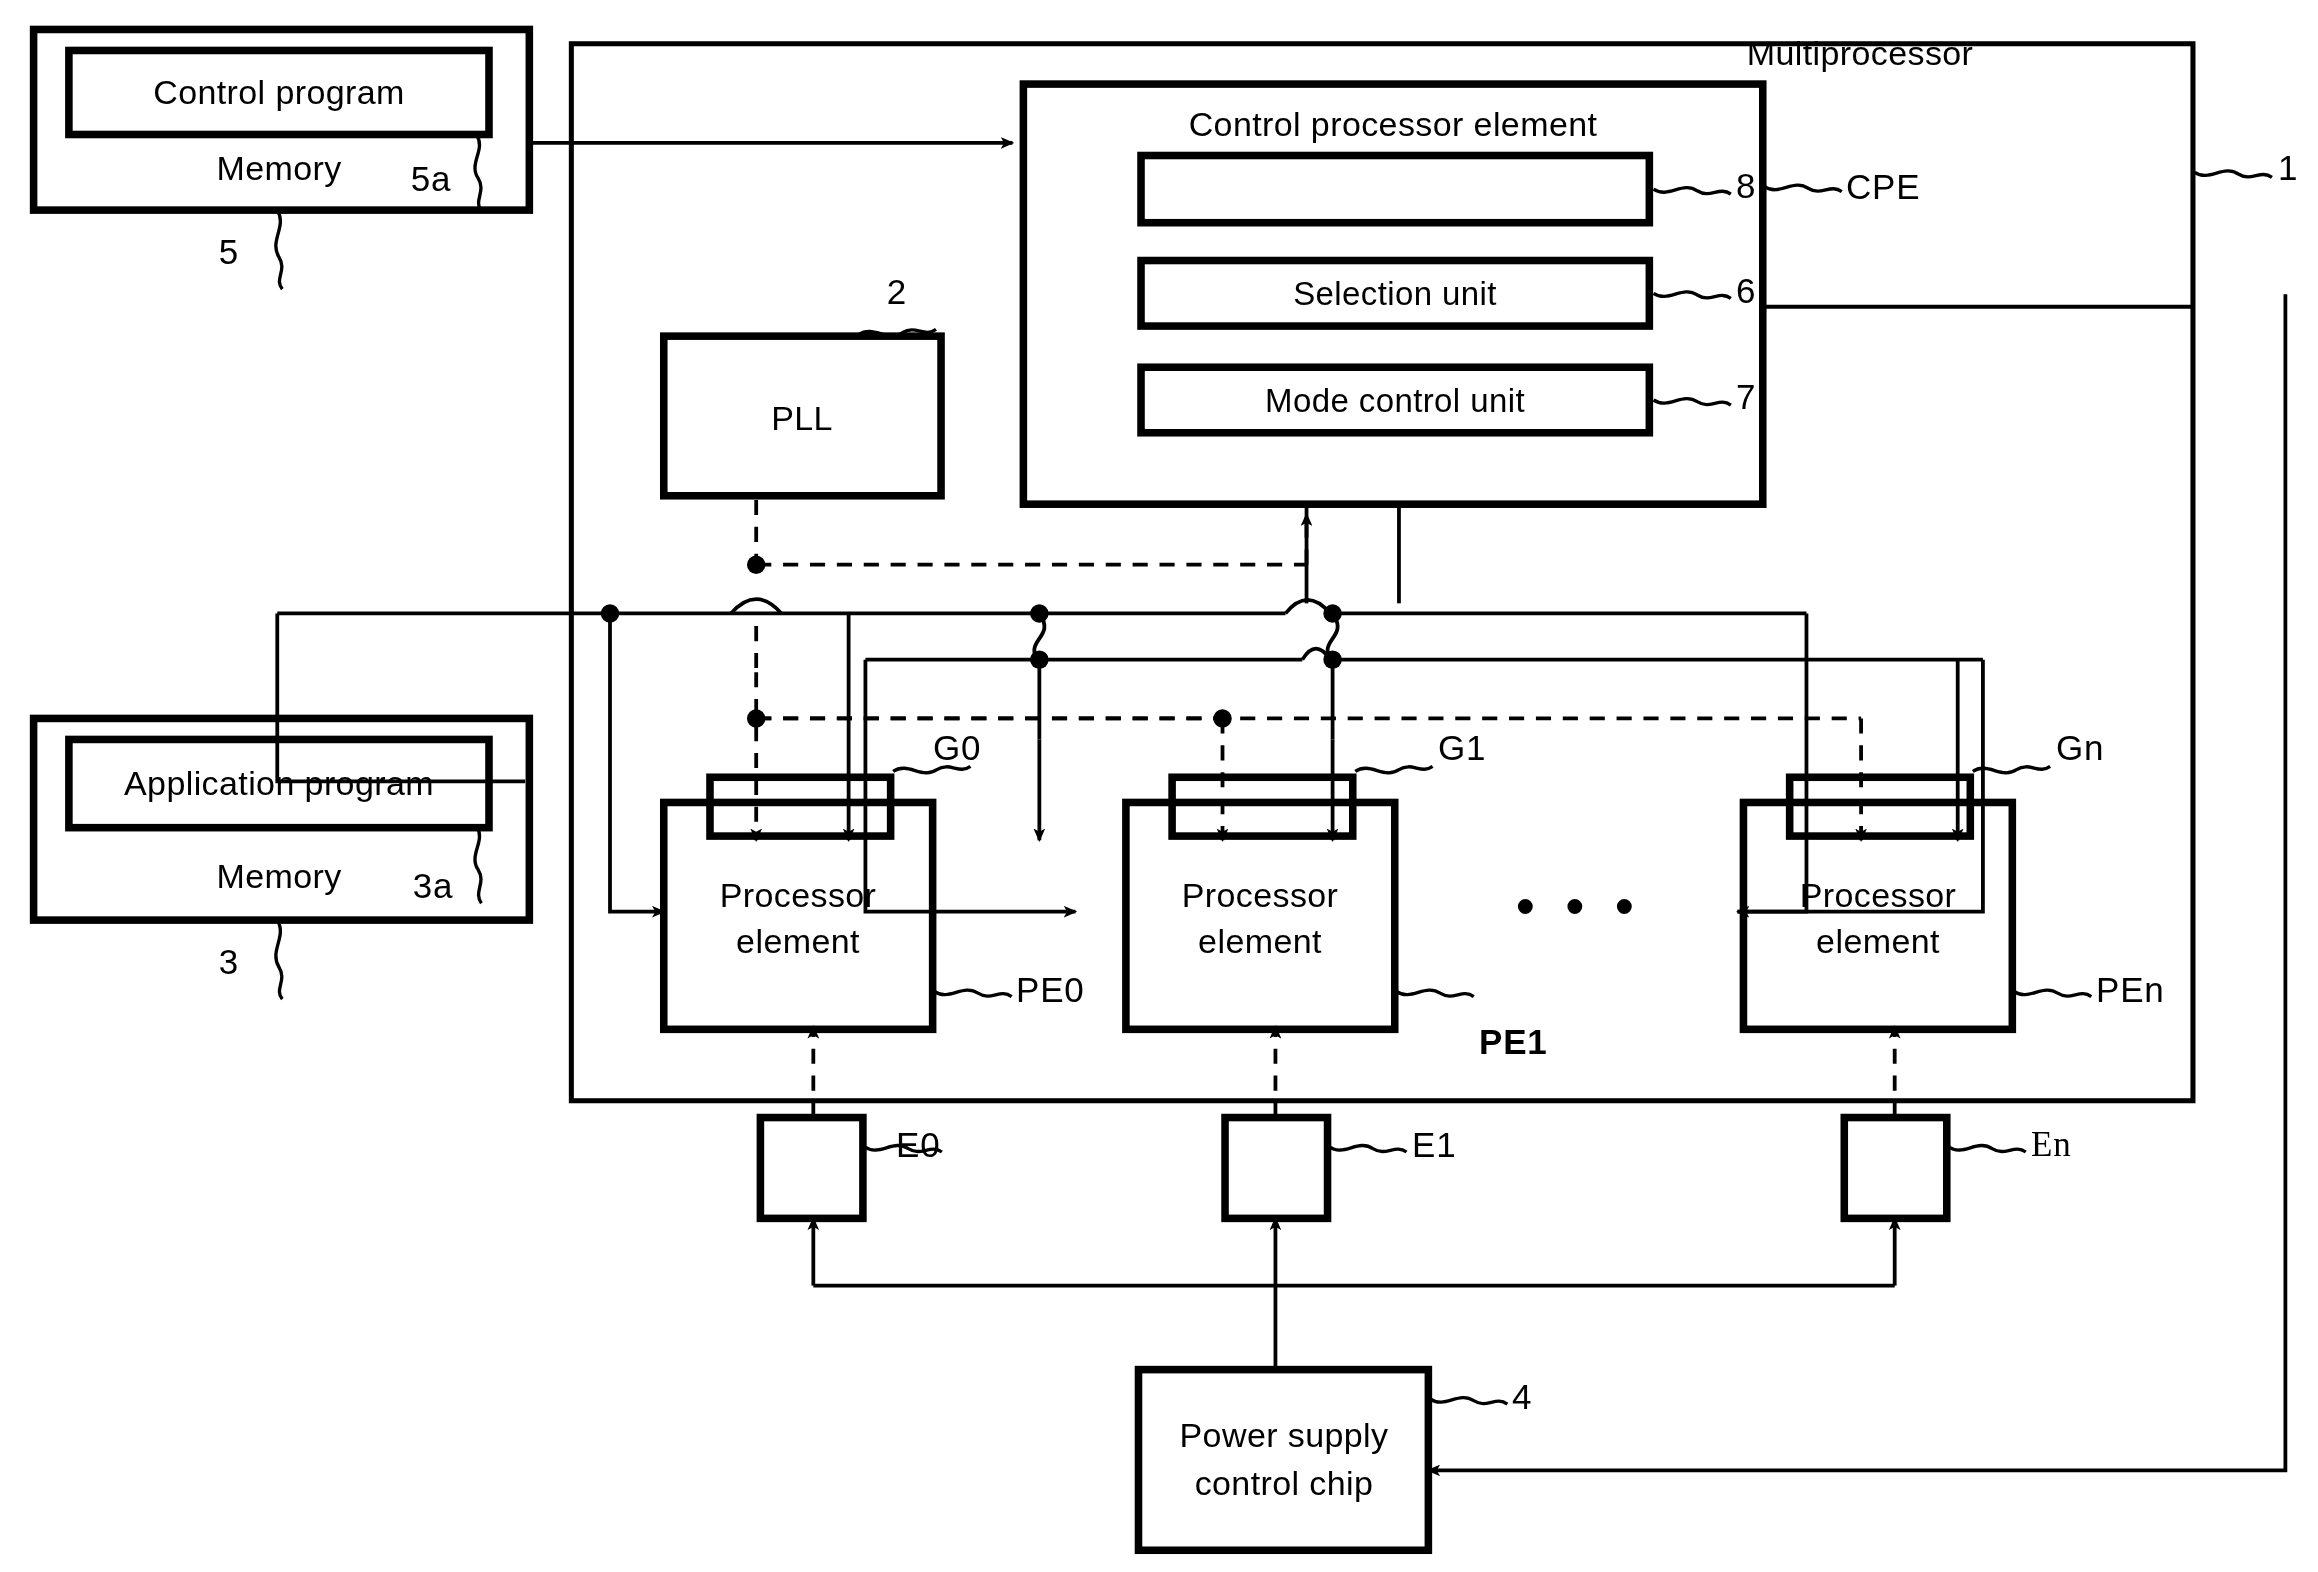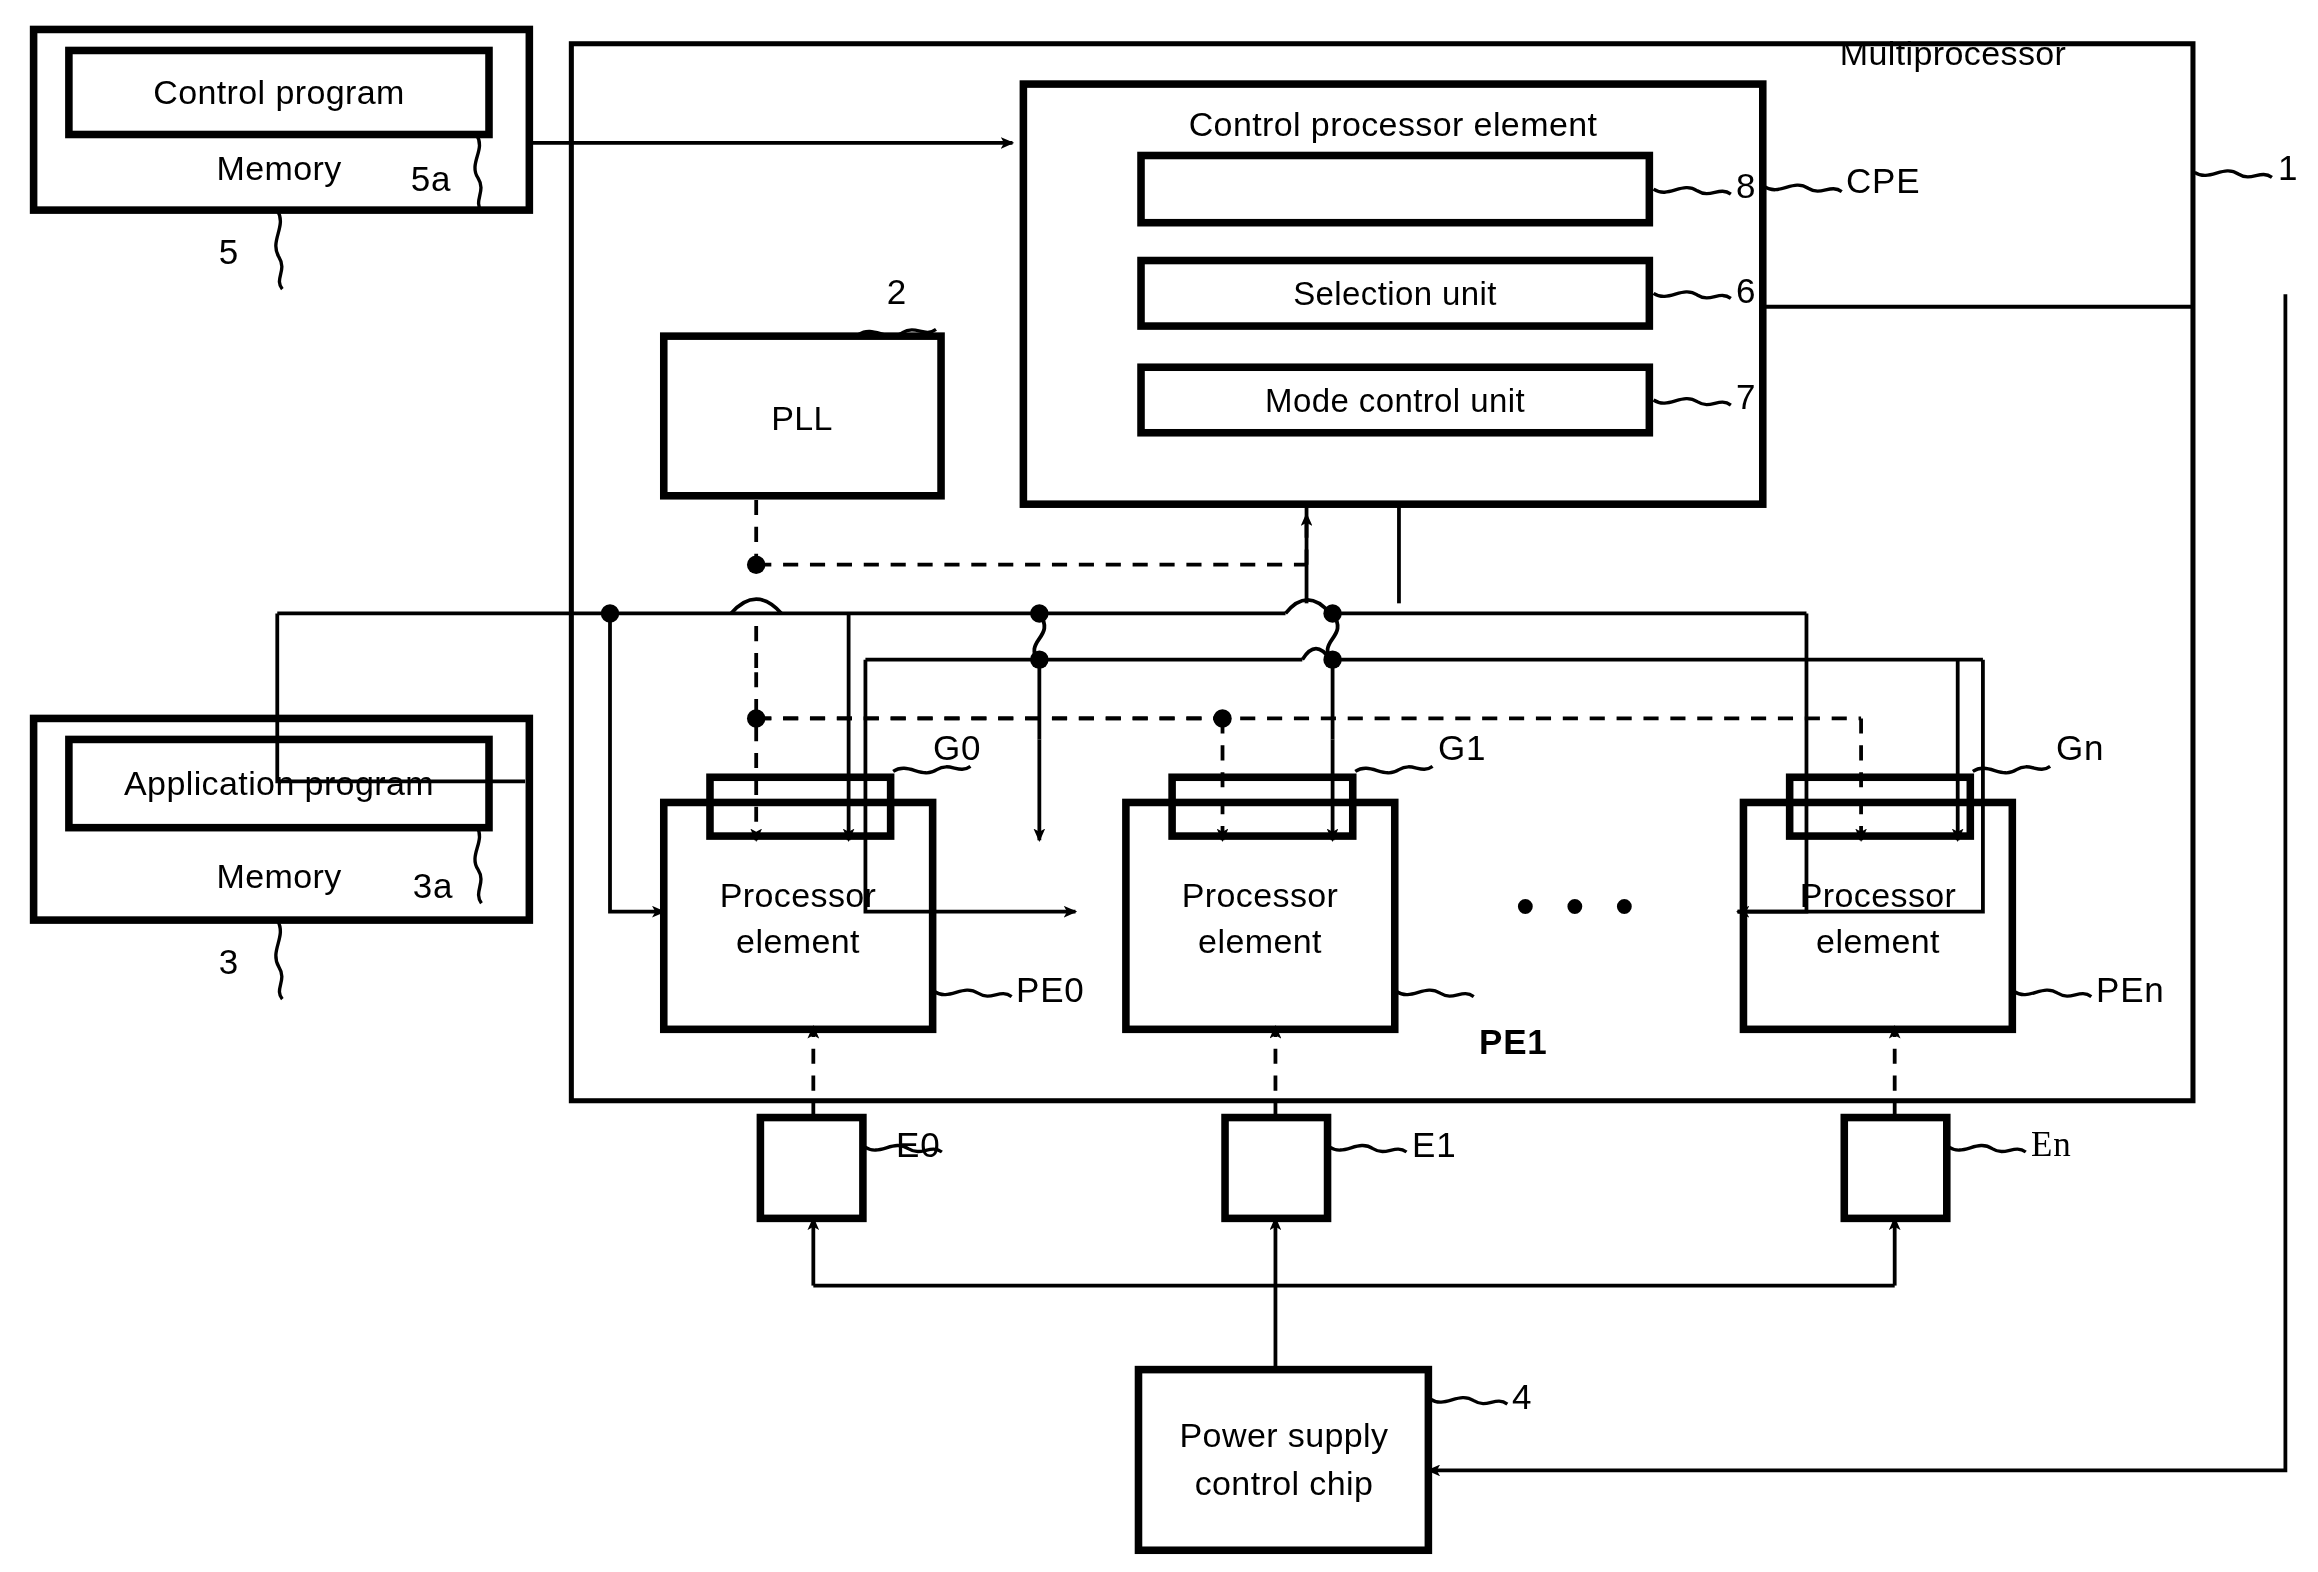--- a/index.html
+++ b/index.html
@@ -194,23 +194,23 @@
 
   <div class="lbl box-txt ctr" style="left:802px;top:418px;">PLL</div>
   <div class="lbl ref ctr" style="left:897px;top:292px;">2</div>
 
   <div class="lbl title ctr" style="left:1393px;top:124px;">Control processor element</div>
   <div class="lbl box-txt2 ctr" style="left:1395px;top:294px;">Selection unit</div>
   <div class="lbl box-txt2 ctr" style="left:1395px;top:401px;">Mode control unit</div>
   <div class="lbl ref lft" style="left:1736px;top:186px;">8</div>
   <div class="lbl ref lft" style="left:1736px;top:291px;">6</div>
   <div class="lbl ref lft" style="left:1736px;top:397px;">7</div>
-  <div class="lbl ref lft" style="left:1846px;top:181px;">CPE</div>
-
-  <div class="lbl title ctr" style="left:1953px;top:53px;">Multiprocessor</div>
+  <div class="lbl ref lft" style="left:1846px;top:187px;">CPE</div>
+
+  <div class="lbl title ctr" style="left:1860px;top:53px;">Multiprocessor</div>
   <div class="lbl ref lft" style="left:2278px;top:168px;">1</div>
 
   <div class="lbl box-txt ctr" style="left:798px;top:895px;">Processor</div>
   <div class="lbl box-txt ctr" style="left:798px;top:941px;">element</div>
   <div class="lbl ref lft" style="left:933px;top:748px;">G0</div>
   <div class="lbl ref lft" style="left:1016px;top:990px;">PE0</div>
   <div class="lbl ref lft" style="left:896px;top:1145px;text-align:right;">E0</div>
 
   <div class="lbl box-txt ctr" style="left:1260px;top:895px;">Processor</div>
   <div class="lbl box-txt ctr" style="left:1260px;top:941px;">element</div>

